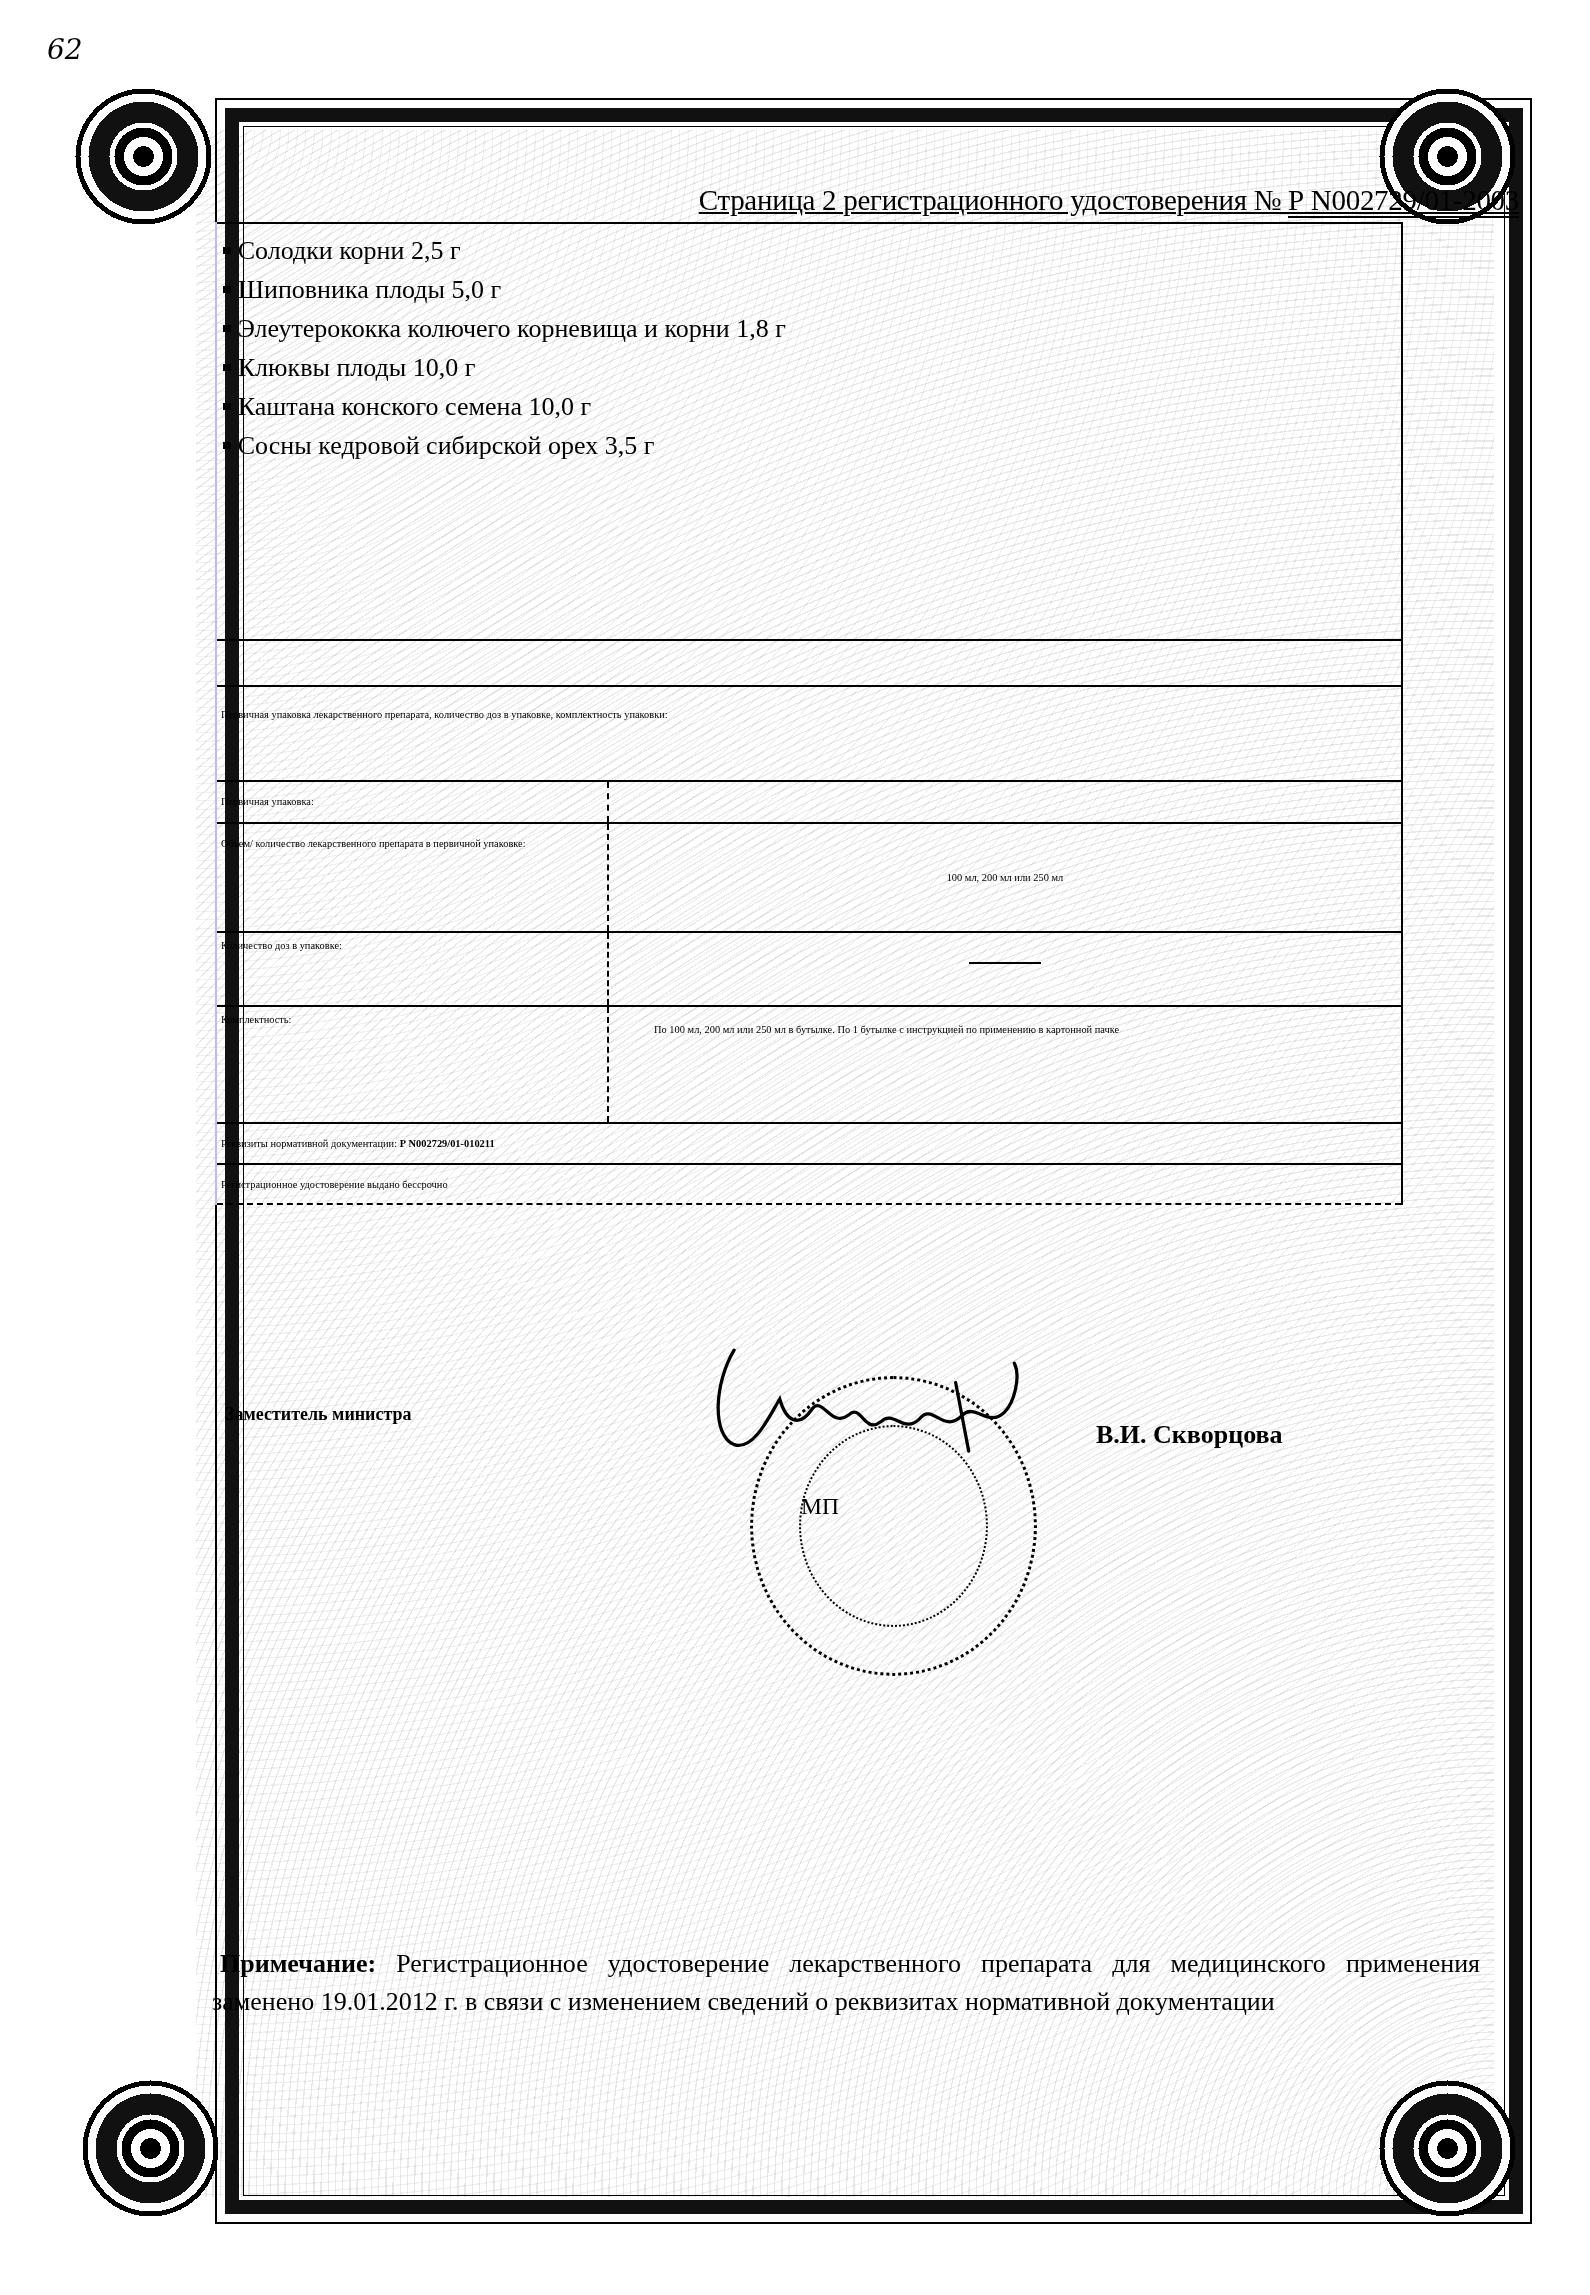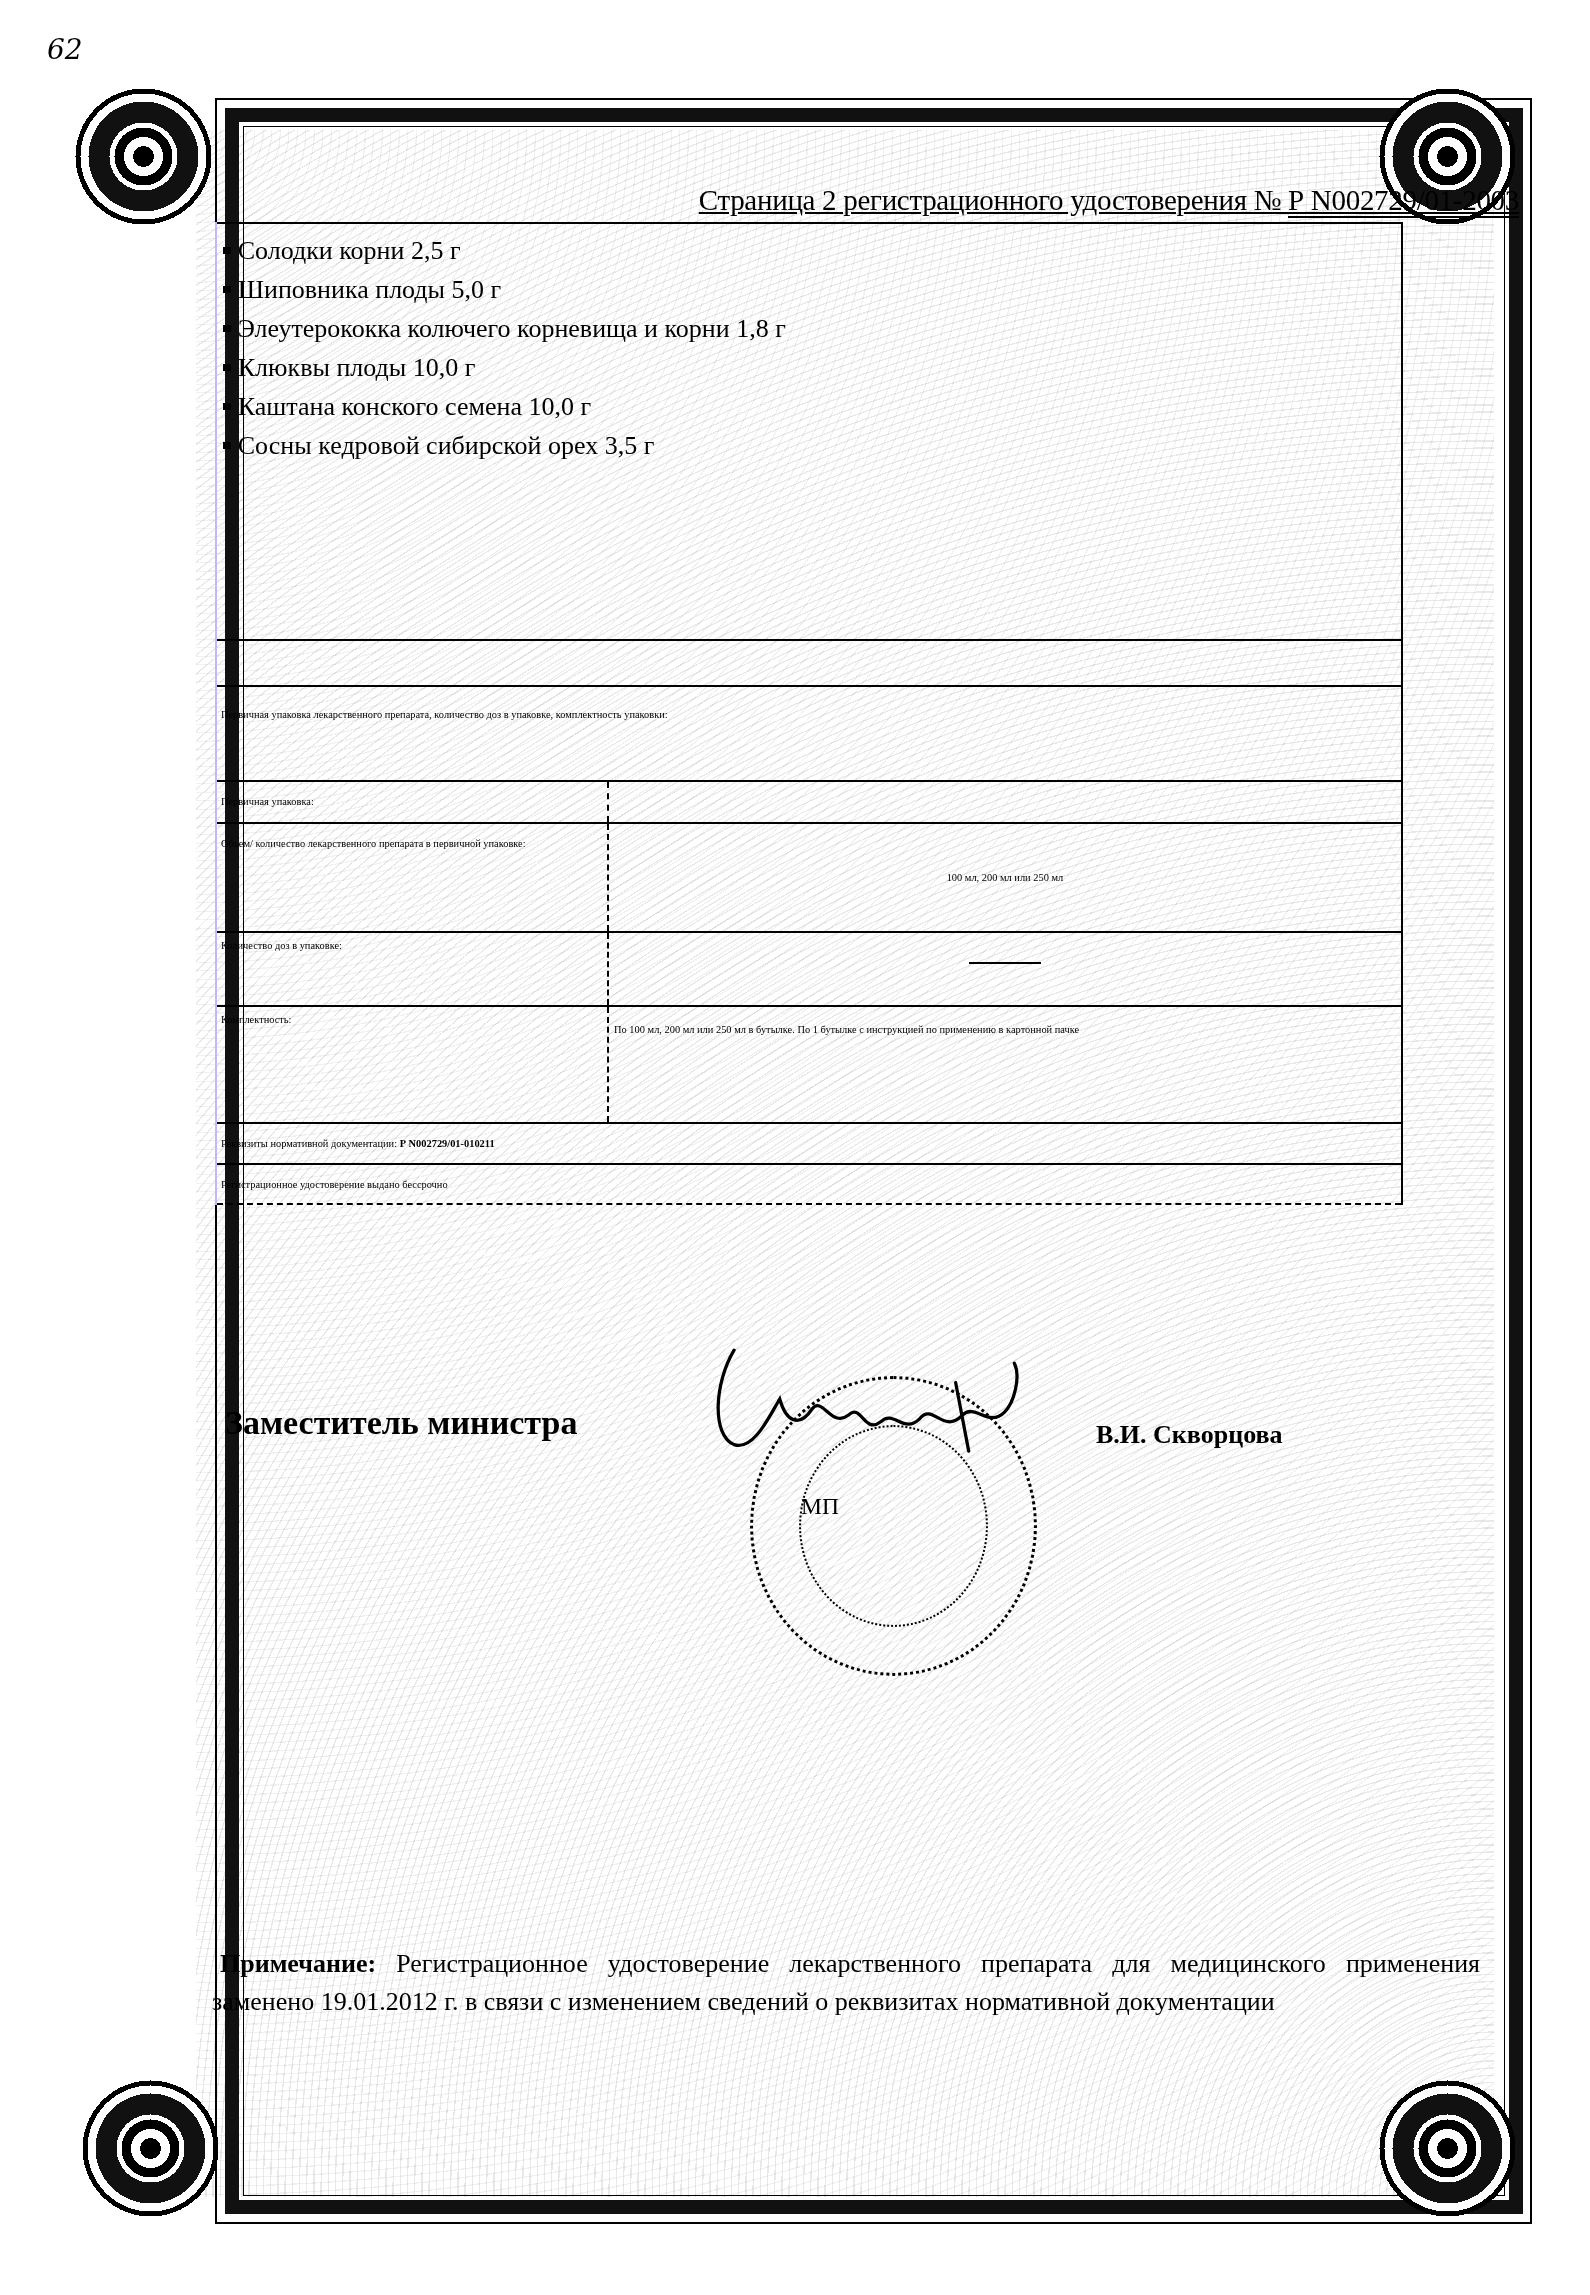--- a/index.html
+++ b/index.html
@@ -58,27 +58,27 @@
     .pkg-head { height: 93px; padding-top: 9px; line-height: 37px; }
     .pair { display: flex; }
     .pair .l { width: 388px; border-right: 2px dashed #000; padding-left: 0; box-sizing: border-box; }
     .pair .r { flex: 1; text-align: center; display: flex; align-items: center; justify-content: center; }
     .r1 { height: 42px; line-height: 39px; }
     .r2 { height: 109px; }
     .r2 .l { line-height: 34px; padding-top: 3.3px; }
     .r3 { height: 74px; }
     .r3 .l { padding-top: 6.5px; }
     .r3 .r .dash { display: inline-block; width: 72px; border-bottom: 2px solid #000; margin-top: -13px; }
-    .r4 { height: 117px; }
+    .r4 { height: 117px; gap: 40px; }
     .r4 .l { padding-top: 6.5px; }
     .r4 .r { text-align: left; justify-content: flex-start; align-items: flex-start; padding: 5.2px 0 0 5.2px; line-height: 35px; }
     .r5 { height: 41px; line-height: 40px; }
     .r5 .bold { font-weight: bold; }
     .r6 { height: 40px; line-height: 40px; border-bottom: 2px dashed #000; }
-    .sign-title { position: absolute; left: 225px; top: 1404px; font-weight: bold; font-size: 34px; z-index: 6; }
+    .sign-title { position: absolute; left: 225px; top: 1404px; font-weight: bold; font-size: 18px; z-index: 6; }
     .sign-name { position: absolute; left: 1096px; top: 1404px; font-weight: bold; font-size: 26px; z-index: 6; margin-top: 16px; }
     .signature { position: absolute; left: 708px; top: 1337px; z-index: 6; }
     .stamp {
       position: absolute; left: 750px; top: 1376px; width: 287px; height: 300px; z-index: 5;
       border-radius: 50%; border: 3.9px dotted #000; box-sizing: border-box;
     }
     .stamp::after {
       content: ""; position: absolute; left: 46px; top: 46px; right: 46px; bottom: 46px;
       border-radius: 50%; border: 2px dotted #000;
     }

